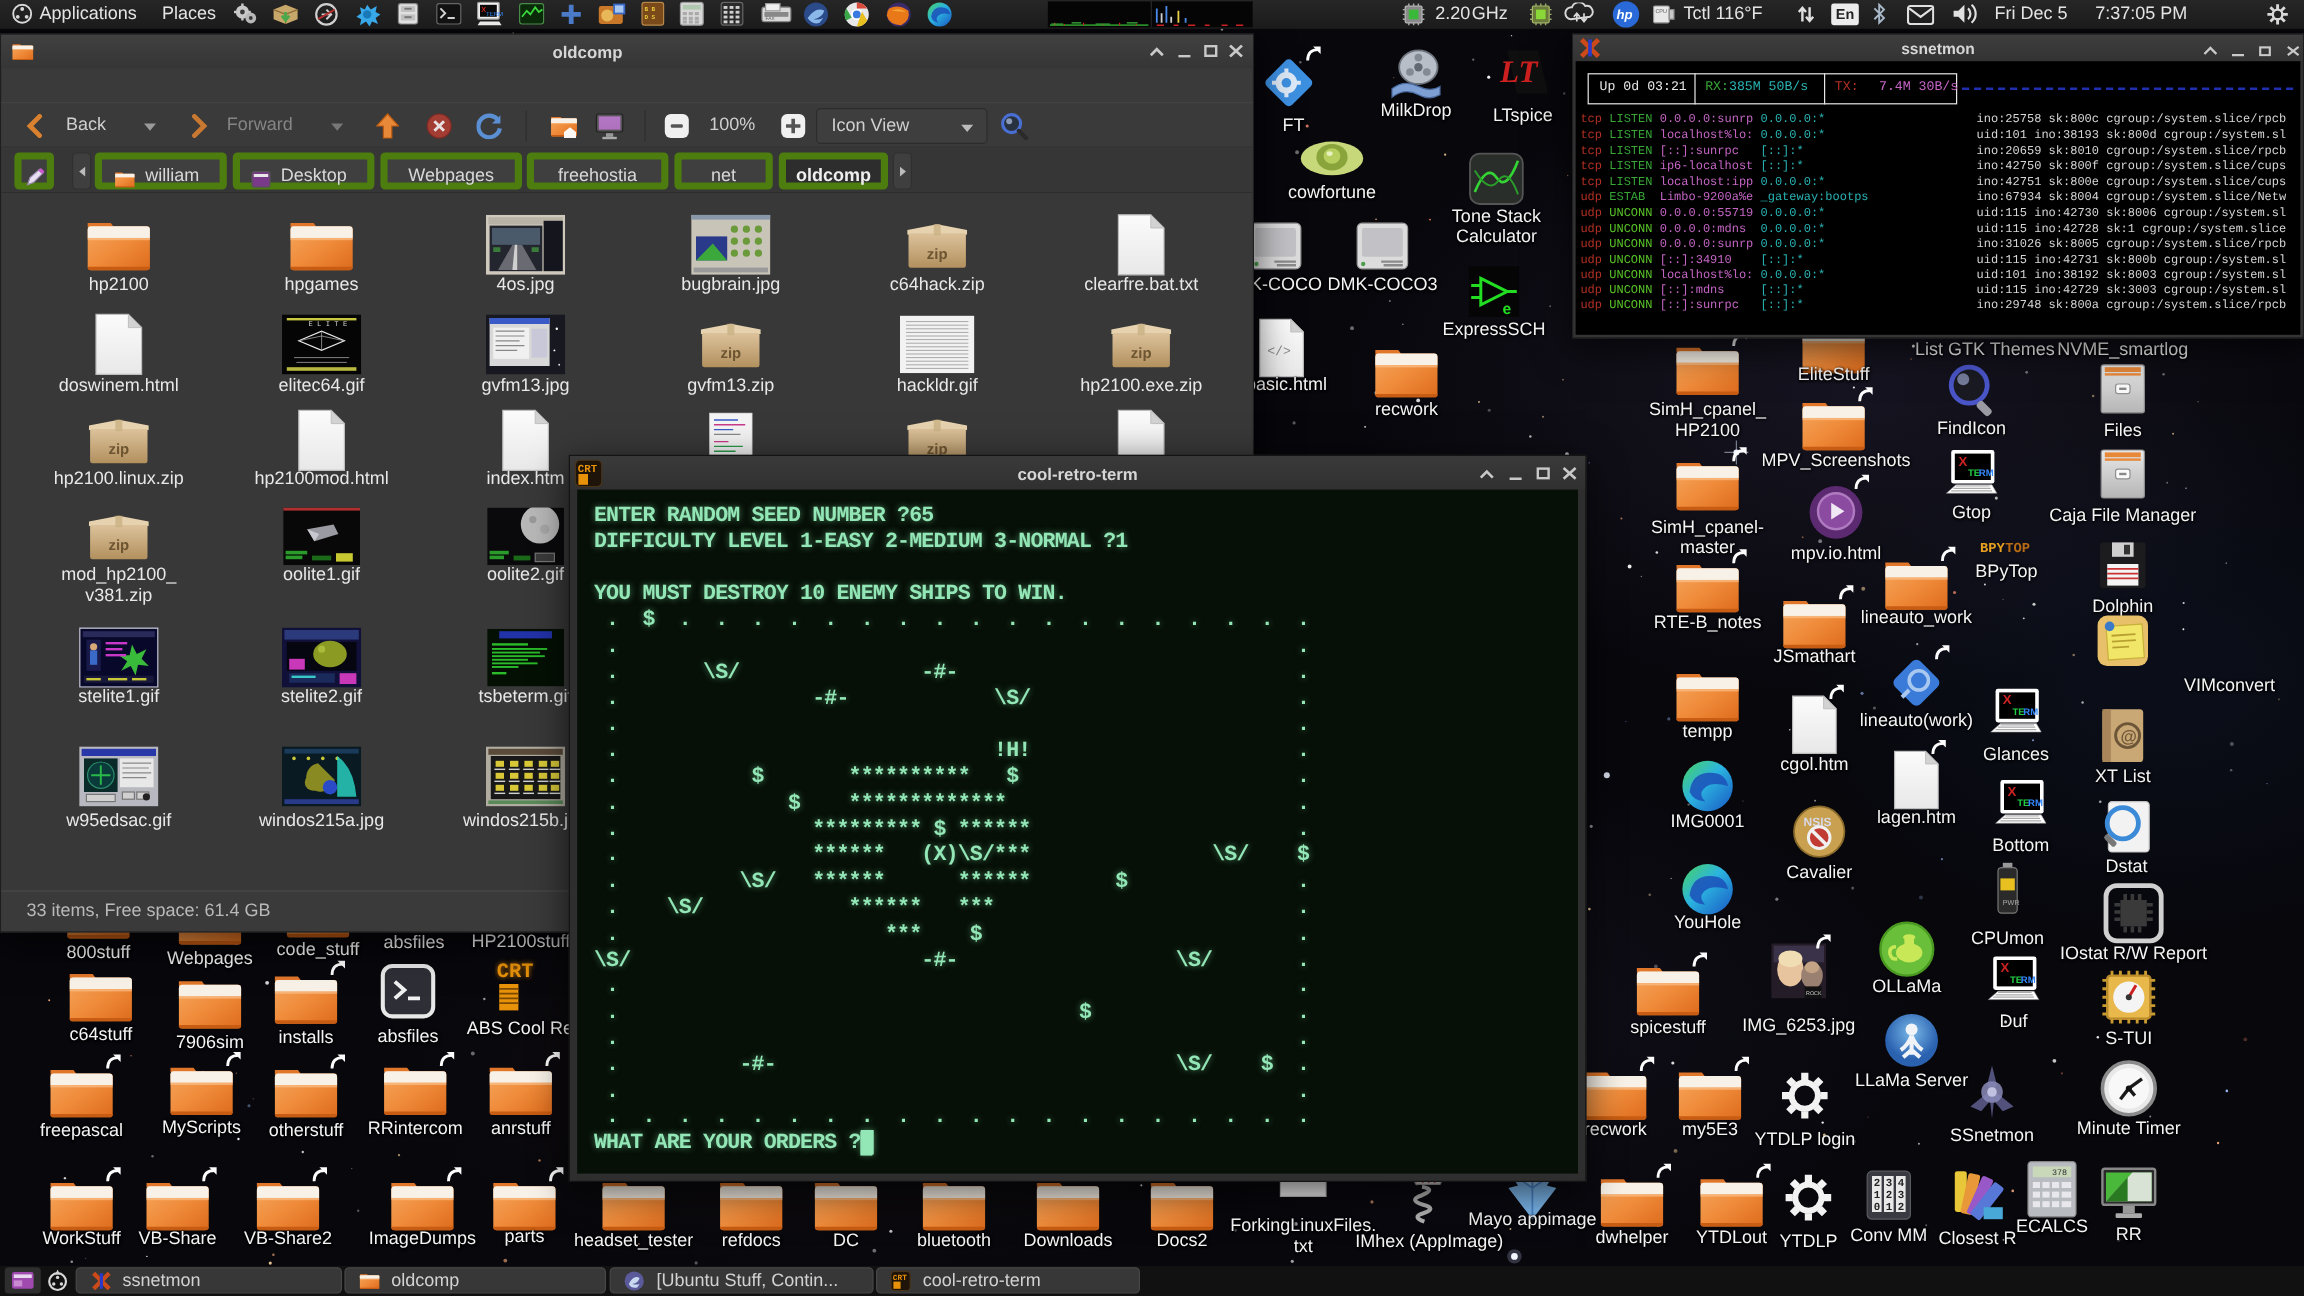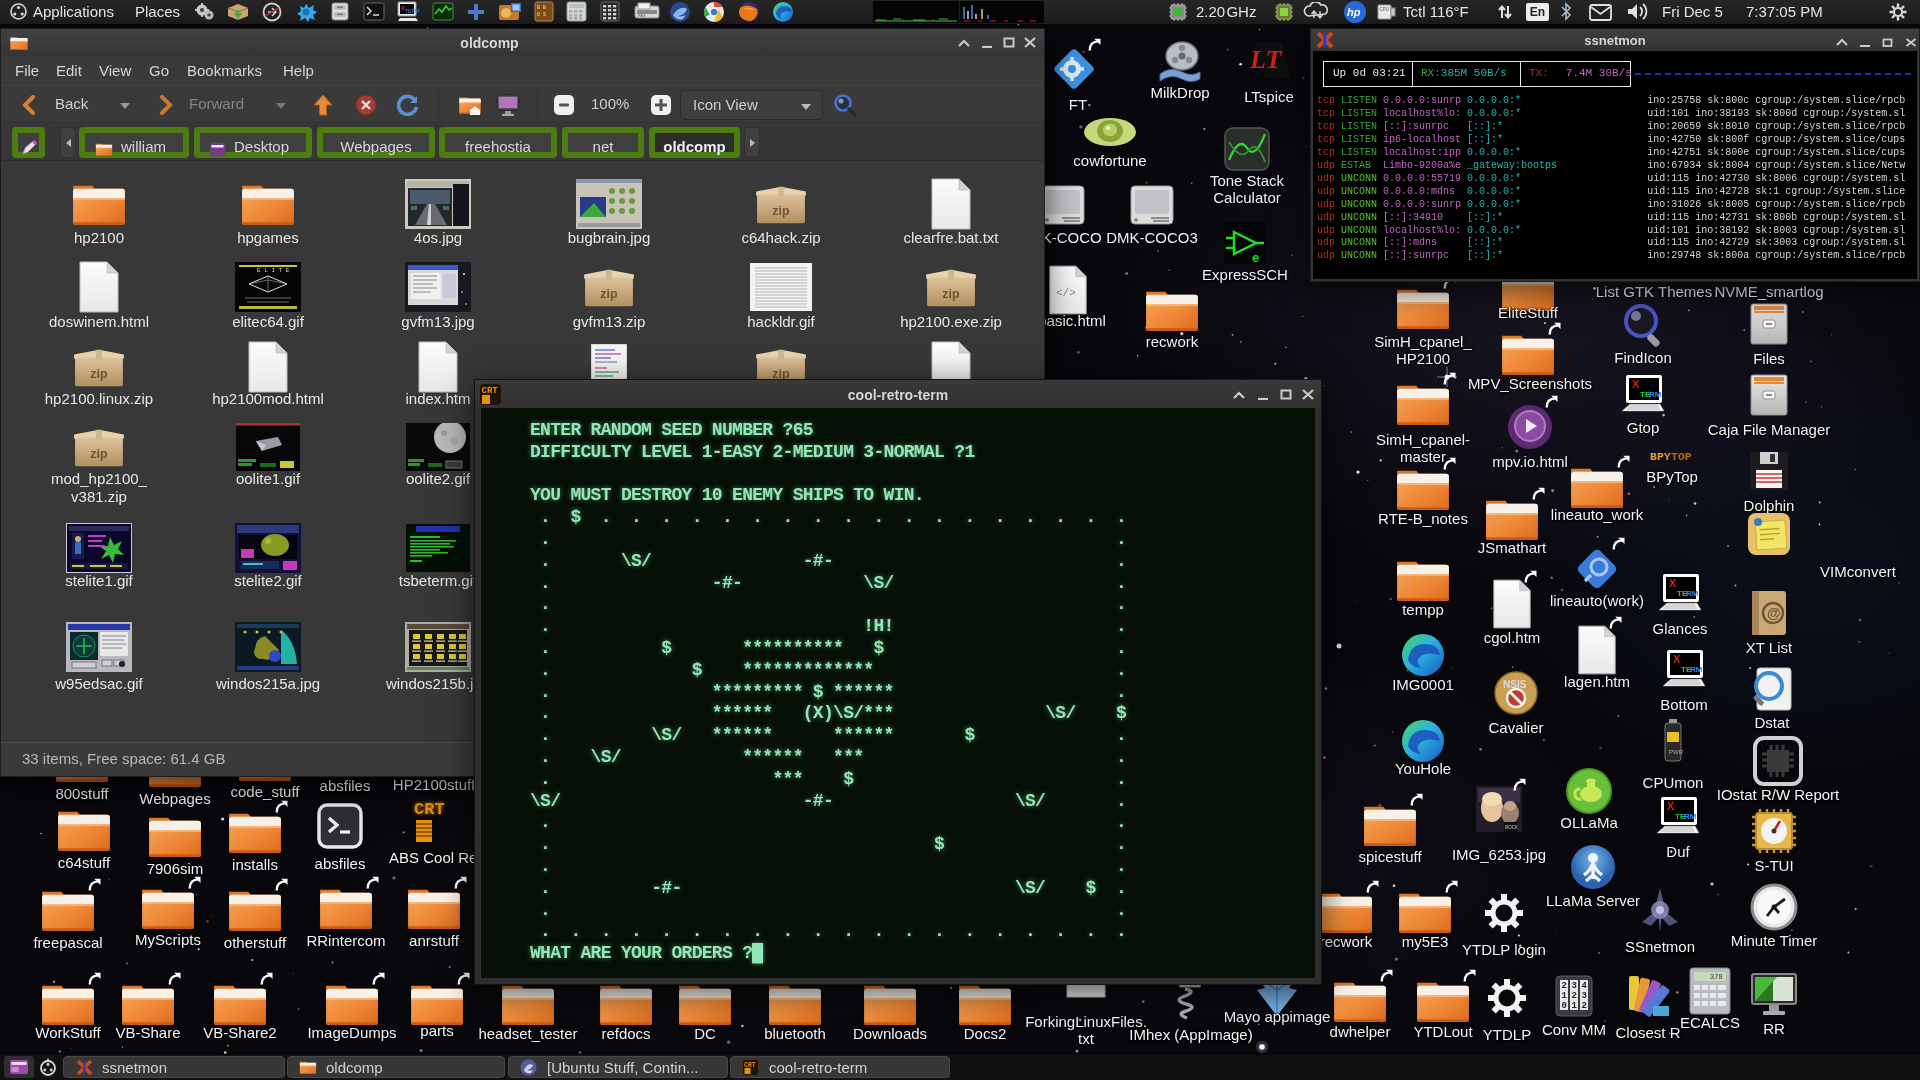--- a/index.html
+++ b/index.html
@@ -21,21 +21,21 @@
 #fm .tools{position:absolute;top:56px;left:0;right:0;height:38px;background:#3a3a3a;border-top:1px solid #424242;border-bottom:1px solid #303030;}
 #fm .loc{position:absolute;top:95px;left:0;right:0;height:37px;background:#363636;border-bottom:1px solid #2d2d2d;}
 #fm .view{position:absolute;top:132px;left:1px;right:1px;bottom:34px;background:#383838;}
 #fm .sbar{position:absolute;left:0;right:0;bottom:0;height:34px;background:#3a3a3a;border-top:1px solid #494949;color:#b9b9b9;font-size:15px;}
 .crumb{position:absolute;top:3px;height:31px;background:#3f3f3f;border:6px solid #4d7c0f;border-radius:4px;color:#d8d8d8;font-size:15px;text-align:center;}
 .fico{position:absolute;text-align:center;}
 .flab{position:absolute;color:#e8e8e8;font-size:15px;line-height:18px;text-align:center;white-space:nowrap;}
 
 #crt{left:474px;top:379px;width:848px;height:606px;z-index:20;background:#2e2e2e;border:1px solid #141414;}
 #crt .scr{position:absolute;left:6px;top:28px;right:6px;bottom:6px;background:#071007;}
-#crt pre{position:absolute;left:14px;top:12px;font-family:"Liberation Mono",monospace;font-size:18px;font-weight:bold;line-height:21.8px;letter-spacing:-0.7px;color:#93e6b6;text-shadow:0 0 5px rgba(125,230,170,0.55);margin-left:35px;}
+#crt pre{position:absolute;left:14px;top:12px;font-family:"Liberation Mono",monospace;font-size:18px;font-weight:bold;line-height:21.8px;letter-spacing:-0.7px;color:#93e6b6;text-shadow:0 0 5px rgba(125,230,170,0.55);}
 #crt .cur{background:#93e6b6;color:#93e6b6;}
 
 #ssm{left:1310px;top:28px;width:610px;height:254px;z-index:15;background:#343434;}
 #ssm .scr{position:absolute;left:2px;top:22px;right:2px;bottom:2px;background:#000;}
 #ssm pre{position:absolute;left:4px;top:5px;font-family:"Liberation Mono",monospace;font-size:10px;line-height:12.95px;color:#d6d6d6;}
 #ssm i{font-style:normal;}
 .sr{color:#b33024;} .sg{color:#37a637;} .sG{color:#58c228;} .sm{color:#c465c4;} .sc{color:#2ab3b3;} .sw{color:#d6d6d6;}
 
 #task{position:absolute;left:0;top:1055px;width:1920px;height:25px;background:#111111;z-index:50;}
 .tkb{position:absolute;top:1px;height:22px;background:#373737;border:1px solid #474747;border-radius:4px;color:#d2d2d2;font-size:15px;}
@@ -1139,28 +1139,20 @@
  <div class="wbtn" style="left:979px;top:8px;"><svg width="14" height="10">
           <path d="M2 9 h10" stroke="#c9c9c9" stroke-width="2.2"></path>
         </svg></div>
  <div class="wbtn" style="left:1001px;top:8px;"><svg width="14" height="11">
           <rect x="2.5" y="1.5" width="9" height="8" stroke="#c9c9c9" stroke-width="2" fill="none"></rect>
         </svg></div>
  <div class="wbtn" style="left:1022px;top:8px;"><svg width="14" height="11">
           <path d="M2 1 L12 10 M12 1 L2 10" stroke="#c9c9c9" stroke-width="2.2"></path>
         </svg></div>
 </div>
-<div class="menu">
-      <i style="left:14px;">File</i>
-      <i style="left:55px;">Edit</i>
-      <i style="left:98px;">View</i>
-      <i style="left:148px;">Go</i>
-      <i style="left:186px;">Bookmarks</i>
-      <i style="left:282px;">Help</i>
-    </div>
 <div class="tools">
  <svg width="16" height="20" style="position:absolute;left:20px;top:9px;">
         <path d="M12 2 L4 10 L12 18" stroke="#d9812e" stroke-width="4" fill="none" stroke-linecap="round"></path>
       </svg>
  <span style="position:absolute;left:54px;top:9px;color:#cfcfcf;font-size:15px;">Back</span>
  <svg width="12" height="8" style="position:absolute;left:118px;top:16px;">
         <path d="M1 1 L6 7 L11 1 z" fill="#9a9a9a"></path>
       </svg>
  <svg width="16" height="20" style="position:absolute;left:157px;top:9px;">
         <path d="M4 2 L12 10 L4 18" stroke="#c87830" stroke-width="4" fill="none" stroke-linecap="round"></path>

